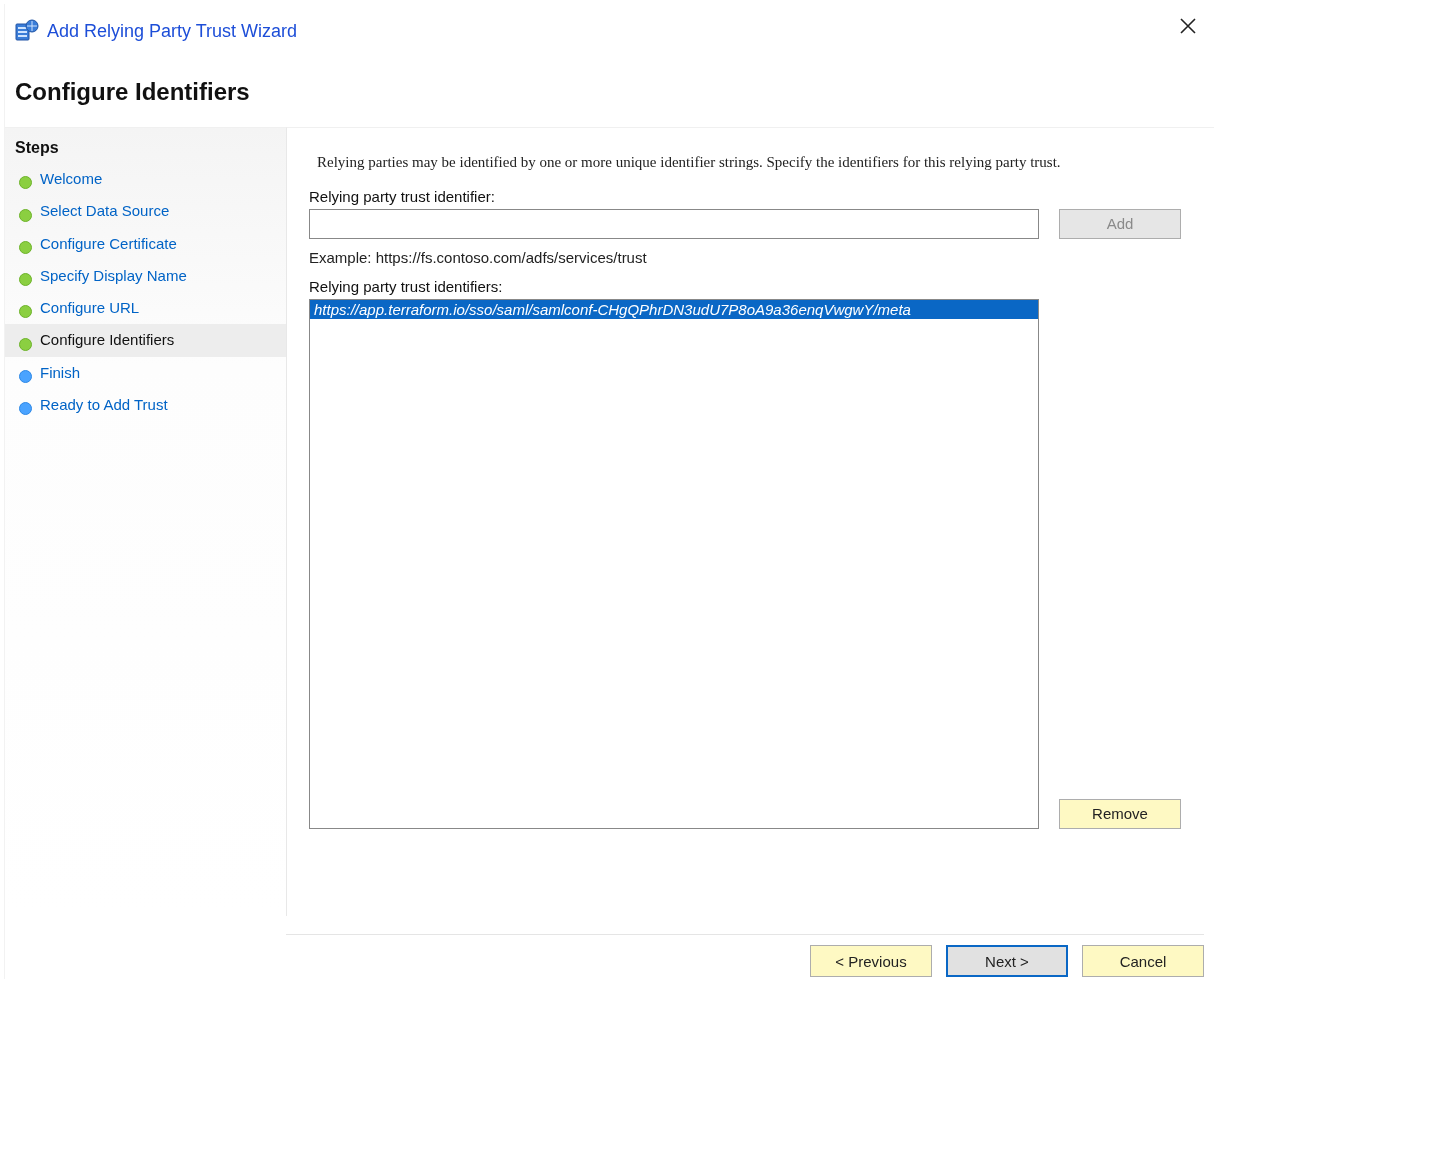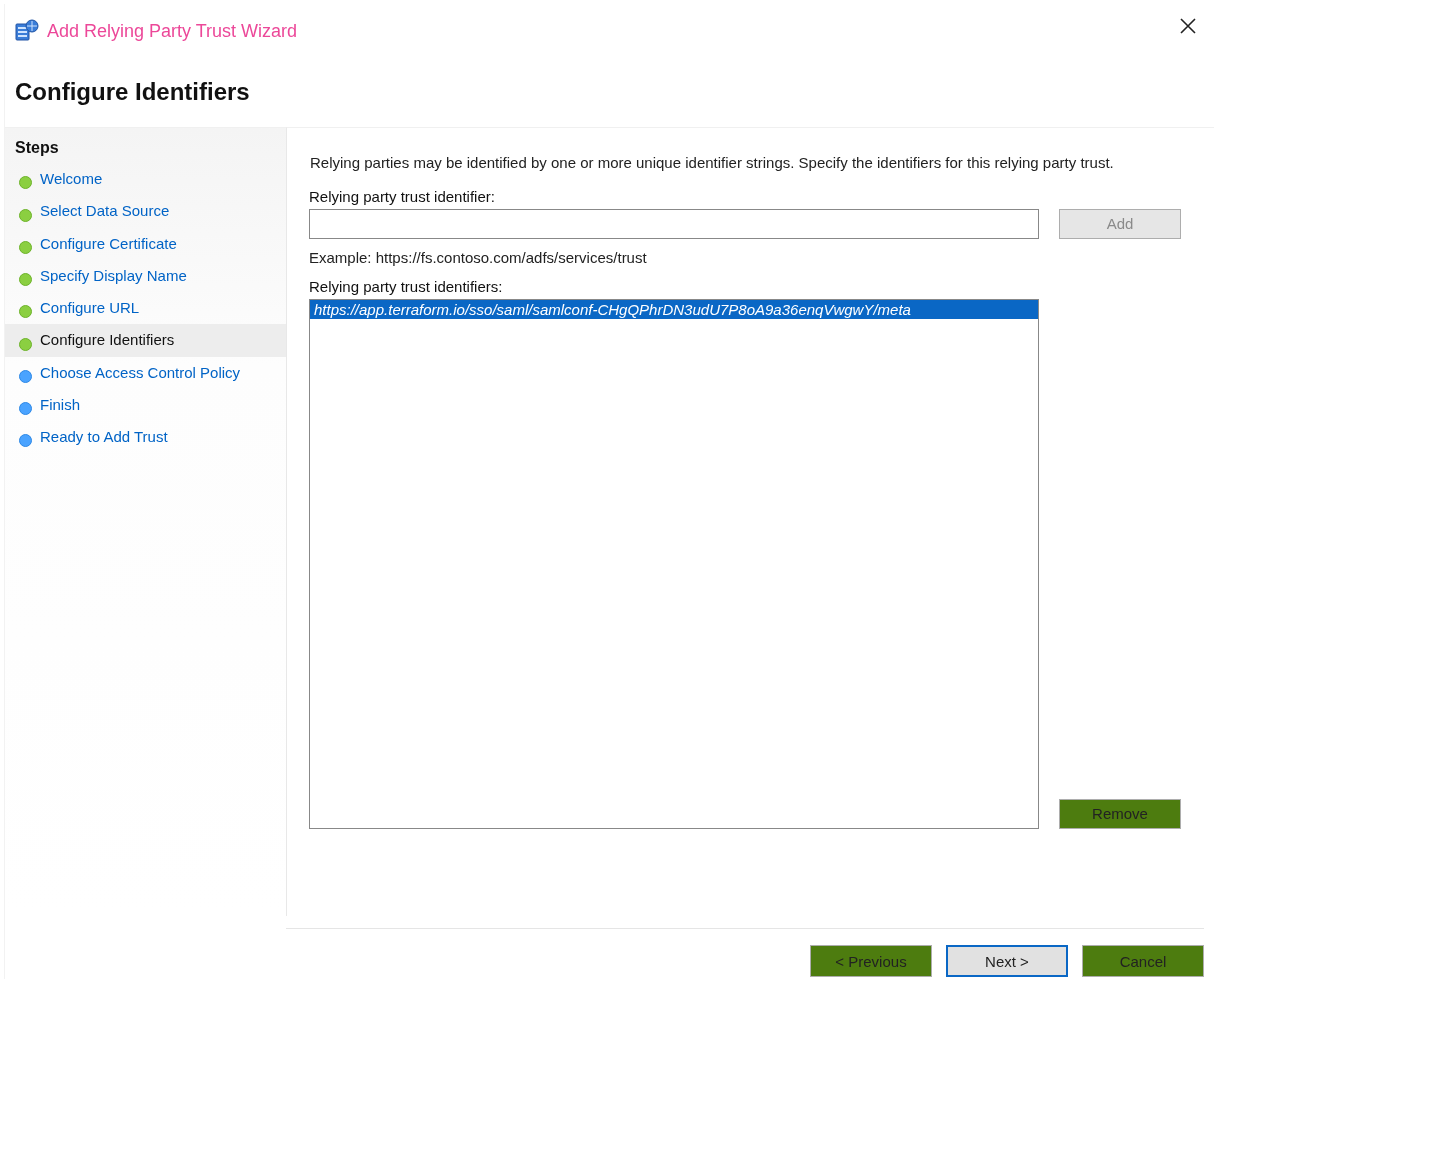--- a/index.html
+++ b/index.html
@@ -33,21 +33,21 @@
   }
   .title-icon {
     width: 24px; height: 24px;
     display: inline-block;
     margin-right: 8px;
     position: relative;
   }
   .title-icon svg { width: 24px; height: 24px; }
   .title-text {
     font-size: 18px;
-    color: #ec4899;
+    color: #1d4ed8;
   }
   .close-x {
     position: absolute;
     right: 12px;
     top: 8px;
     width: 28px; height: 28px;
     display: flex; align-items: center; justify-content: center;
     cursor: pointer;
   }
   .close-x svg { width: 18px; height: 18px; }
@@ -113,21 +113,22 @@
   }
   .main-pane {
     flex: 1;
     padding: 16px 22px 0 22px;
     border-top: 1px solid #f0f0f0;
     position: relative;
   }
   .desc {
     color: #222;
     line-height: 1.45;
-    margin: 8px 0 14px 1px;
+    margin: 8px 0 14px 8px;
+    font-family: Liberation Serif, serif;
   }
   .field-row {
     display: flex;
     align-items: flex-end;
     gap: 20px;
     margin-top: 4px;
   }
   .label {
     display: block;
     margin: 12px 0 4px 0;
@@ -139,21 +140,21 @@
     border: 1px solid #888;
     background: #fff;
     outline: none;
   }
   .textbox-wide {
     width: 730px;
   }
   .btn {
     height: 30px;
     min-width: 122px;
-    background: #4d7c0f;
+    background: #fef9c3;
     border: 1px solid #adadad;
     color: #222;
     cursor: pointer;
     text-align: center;
     padding: 0 10px;
     font-size: 15px;
   }
   .btn:disabled, .btn.disabled {
     color: #8a8a8a;
     background: #e6e6e6;
@@ -181,21 +182,21 @@
   .list-item.selected {
     background: #0a67c5;
     color: #fff;
   }
   .footer {
     position: absolute;
     right: 10px;
     bottom: 2px;
     width: 918px;
     border-top: 1px solid #e5e5e5;
-    padding-top: 16px;
+    padding-top: 10px;
     display: flex;
     justify-content: flex-end;
     gap: 14px;
   }
   .footer .btn {
     min-width: 122px;
     height: 32px;
   }
   .btn-primary {
     background: #e1e1e1;
@@ -253,24 +254,20 @@
           <div class="step-item">
             <span class="bullet"></span>
             <span class="step-label">Configure URL</span>
           </div>
           <div class="step-item current">
             <span class="bullet"></span>
             <span class="step-label">Configure Identifiers</span>
           </div>
           <div class="step-item future">
             <span class="bullet"></span>
-            <span class="step-label">Choose Access Control Policy</span>
-          </div>
-          <div class="step-item future">
-            <span class="bullet"></span>
             <span class="step-label">Finish</span>
           </div>
           <div class="step-item future">
             <span class="bullet"></span>
             <span class="step-label">Ready to Add Trust</span>
           </div>
         </div>
     </div>
 
     <div class="main-pane">

